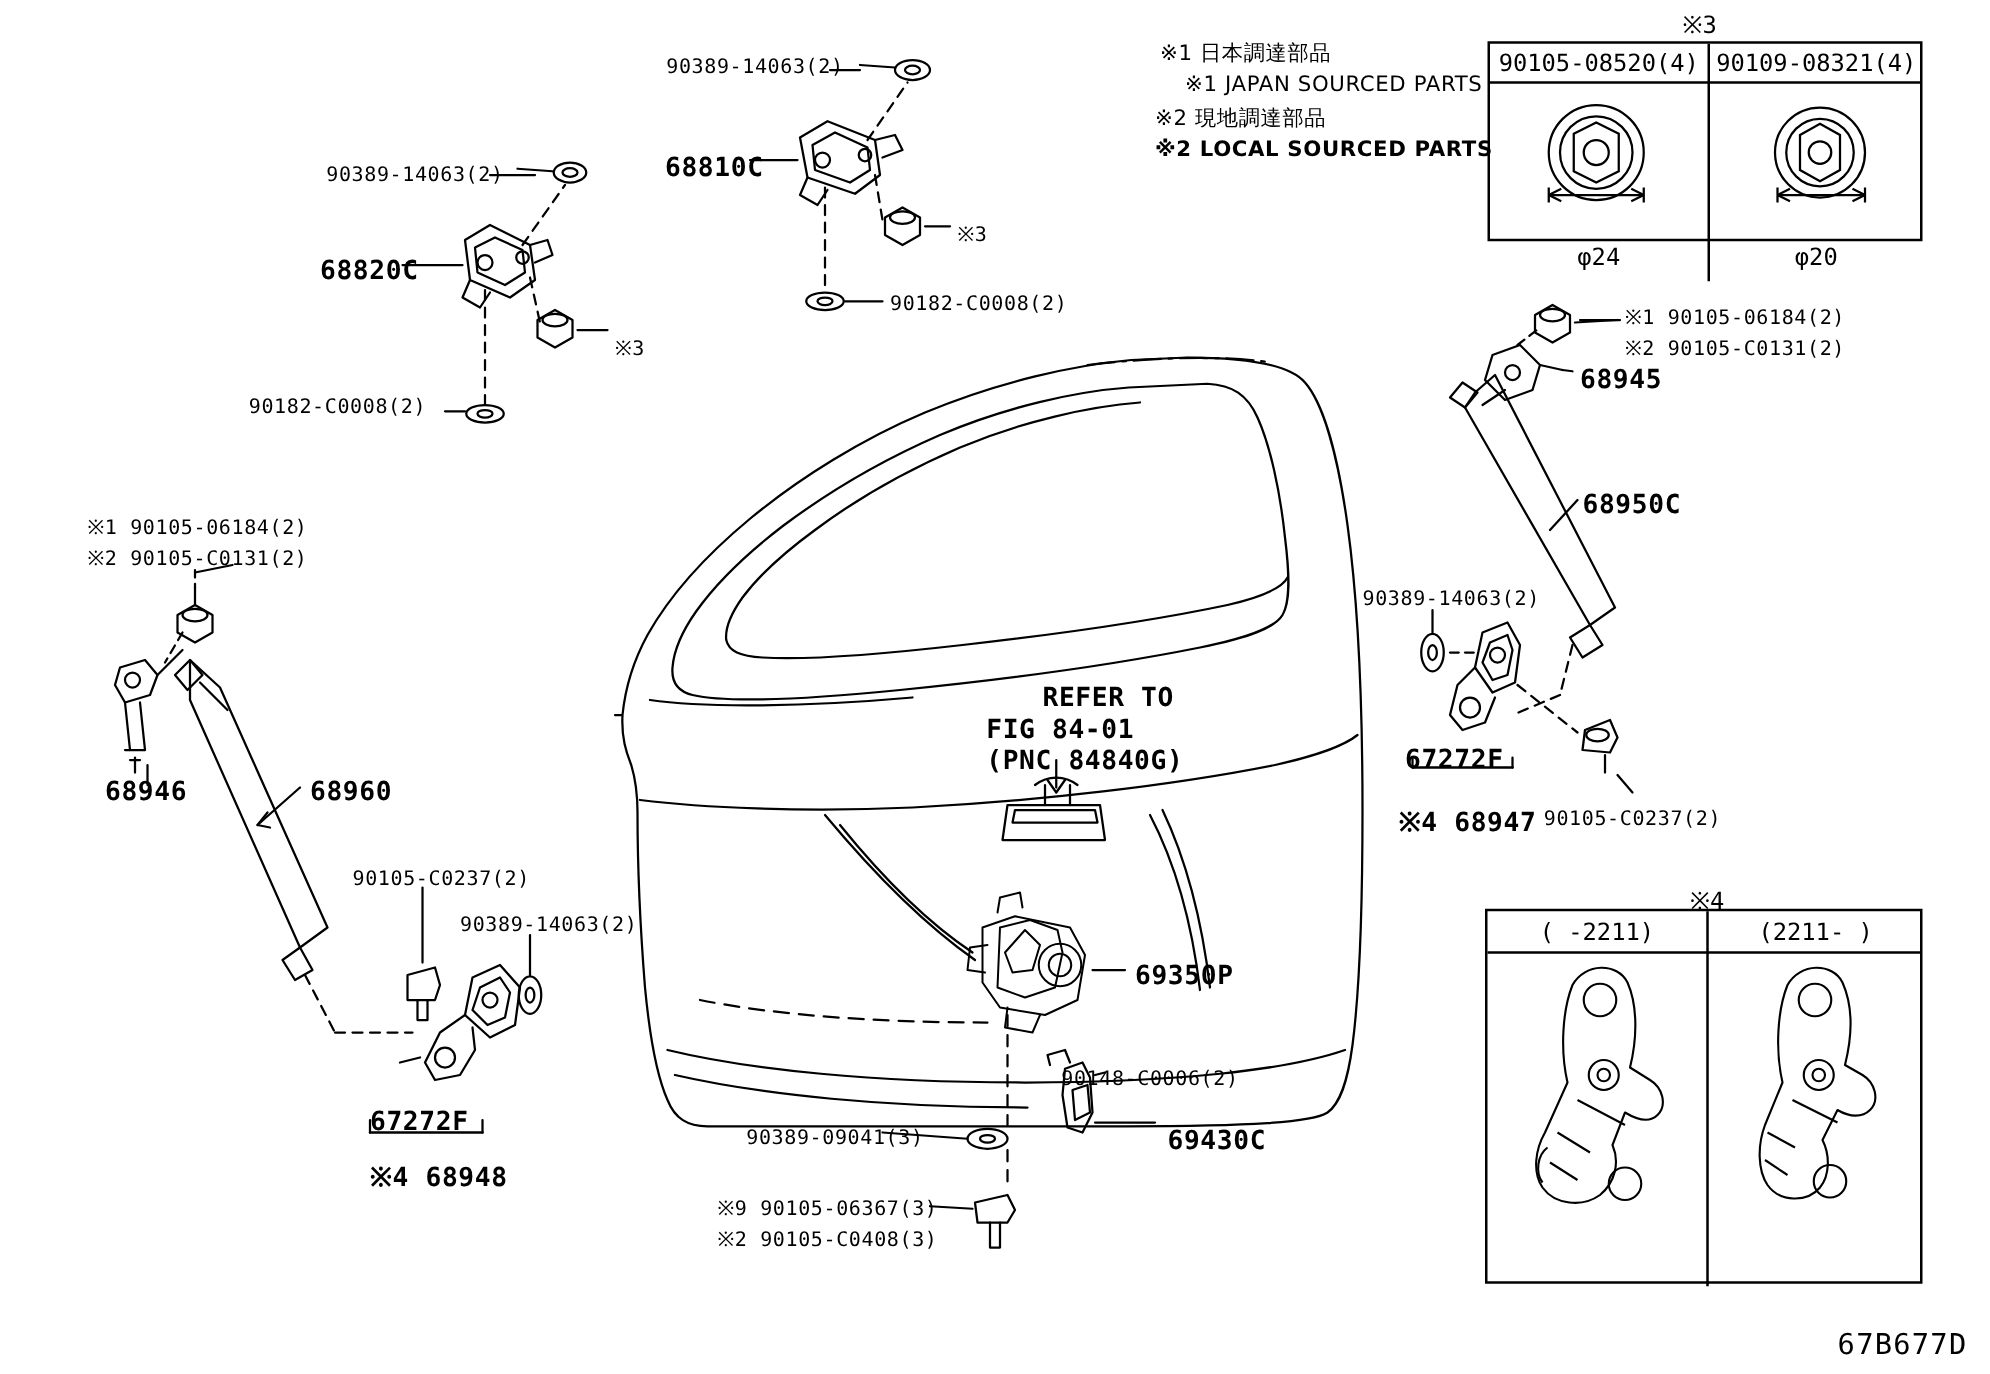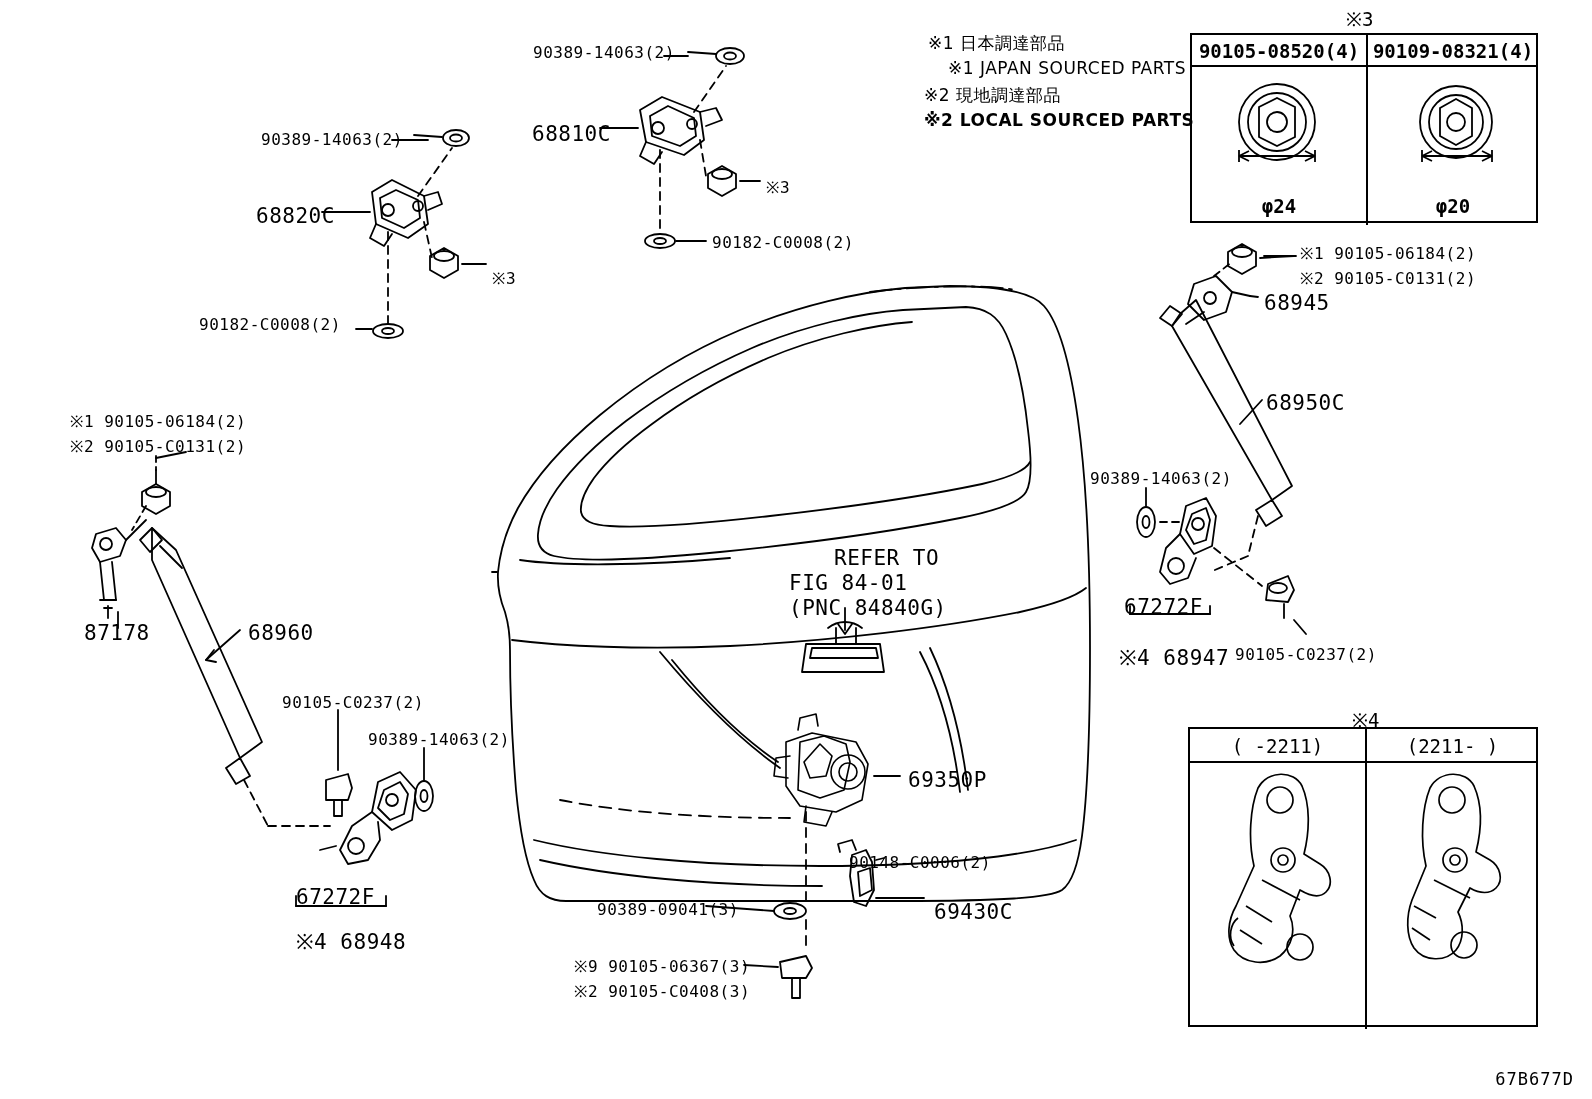--- a/index.html
+++ b/index.html
@@ -1,25 +1,25 @@
 <!DOCTYPE html>
 <html><head>
 <meta charset="utf-8">
 <style>
   html,body{margin:0;padding:0;background:#ffffff;}
   body{width:1592px;height:1099px;position:relative;overflow:hidden;
        font-family:"DejaVu Sans Mono","Liberation Mono",monospace;color:#000;}
   .lbl{position:absolute;font-size:16px;letter-spacing:0.5px;white-space:pre;line-height:1.25;}
-  .lbl.b{font-weight:normal;font-size:21px;text-align:right;}
+  .lbl.b{font-weight:bold;font-size:21px;text-align:right;}
   .jp{font-family:"DejaVu Sans","Liberation Sans",sans-serif;font-size:17px;}
   svg.layer{position:absolute;left:0;top:0;width:1592px;height:1099px;pointer-events:none;}
   .box{position:absolute;border:2px solid #000;box-sizing:border-box;}
   .boxhdr{font-size:19px;text-align:center;}
   .cap{position:absolute;font-size:19px;}
-  .foot{position:absolute;right:18px;bottom:10px;font-size:17px;letter-spacing:1px;}
+  .foot{position:absolute;right:18px;bottom:10px;font-size:23px;letter-spacing:1px;}
 </style>
 </head>
 <body>
 
 <svg class="layer" viewBox="0 0 1592 1099">
   <g fill="none" stroke="#000" stroke-width="1.8" stroke-linecap="round" stroke-linejoin="round">
 
     <path d="M905,288 C860,292 800,305 740,330 C690,351 640,382 600,415
              C565,444 536,476 518,508 C506,530 500,552 498,572
              C497,590 501,602 505,612
@@ -253,21 +253,21 @@
     <path d="M1296,256 L1264,256"></path>
   </g>
 </svg>
 
 <div class="lbl jp" style="left:928px;top:33px;">※1 日本調達部品</div>
 <div class="lbl jp" style="left:924px;top:58px;margin-left:24px;">※1 JAPAN SOURCED PARTS</div>
 <div class="lbl jp" style="left:924px;top:85px;">※2 現地調達部品</div>
 <div class="lbl jp" style="left:924px;top:110px;font-weight:bold;">※2 LOCAL SOURCED PARTS</div>
 
 <div class="cap" style="left:1346px;top:6px;">※3</div>
-<div class="box" style="left:1190px;top:33px;width:348px;height:190px;font-weight:bold;">
+<div class="box" style="left:1190px;top:33px;width:348px;height:160px;">
   <div style="position:absolute;left:0;top:0;width:100%;height:30px;border-bottom:2px solid #000;"></div>
   <div style="position:absolute;left:174px;top:0;width:0;height:190px;border-left:2px solid #000;"></div>
   <div class="boxhdr" style="position:absolute;left:0;top:5px;width:174px;">90105-08520(4)</div>
   <div class="boxhdr" style="position:absolute;left:174px;top:5px;width:174px;">90109-08321(4)</div>
   <div class="boxhdr" style="position:absolute;left:0;top:160px;width:174px;">φ24</div>
   <div class="boxhdr" style="position:absolute;left:174px;top:160px;width:174px;">φ20</div>
 </div>
 <svg class="layer" viewBox="0 0 1592 1099">
   <g fill="none" stroke="#000" stroke-width="1.8">
 
@@ -333,21 +333,21 @@
 <div class="lbl" style="left:533px;top:43px;">90389-14063(2)</div>
 <div class="lbl b" style="left:532px;top:121px;">68810C</div>
 <div class="lbl" style="left:766px;top:178px;">※3</div>
 <div class="lbl" style="left:712px;top:233px;">90182-C0008(2)</div>
 <div class="lbl" style="left:261px;top:130px;">90389-14063(2)</div>
 <div class="lbl b" style="left:256px;top:203px;">68820C</div>
 <div class="lbl" style="left:492px;top:269px;">※3</div>
 <div class="lbl" style="left:199px;top:315px;">90182-C0008(2)</div>
 <div class="lbl" style="left:70px;top:412px;">※1 90105-06184(2)</div>
 <div class="lbl" style="left:70px;top:437px;">※2 90105-C0131(2)</div>
-<div class="lbl b" style="left:84px;top:620px;">87178</div>
+<div class="lbl b" style="left:84px;top:620px;">68946</div>
 <div class="lbl b" style="left:248px;top:620px;">68960</div>
 <div class="lbl" style="left:282px;top:693px;">90105-C0237(2)</div>
 <div class="lbl" style="left:368px;top:730px;">90389-14063(2)</div>
 <div class="lbl b" style="left:296px;top:884px;">67272F</div>
 <div class="lbl b" style="left:296px;top:929px;">※4 68948</div>
 <div class="lbl b" style="left:834px;top:545px;">REFER TO</div>
 <div class="lbl b" style="left:789px;top:570px;">FIG 84-01</div>
 <div class="lbl b" style="left:789px;top:595px;">(PNC 84840G)</div>
 <div class="lbl b" style="left:908px;top:767px;">69350P</div>
 <div class="lbl" style="left:849px;top:853px;">90148-C0006(2)</div>

